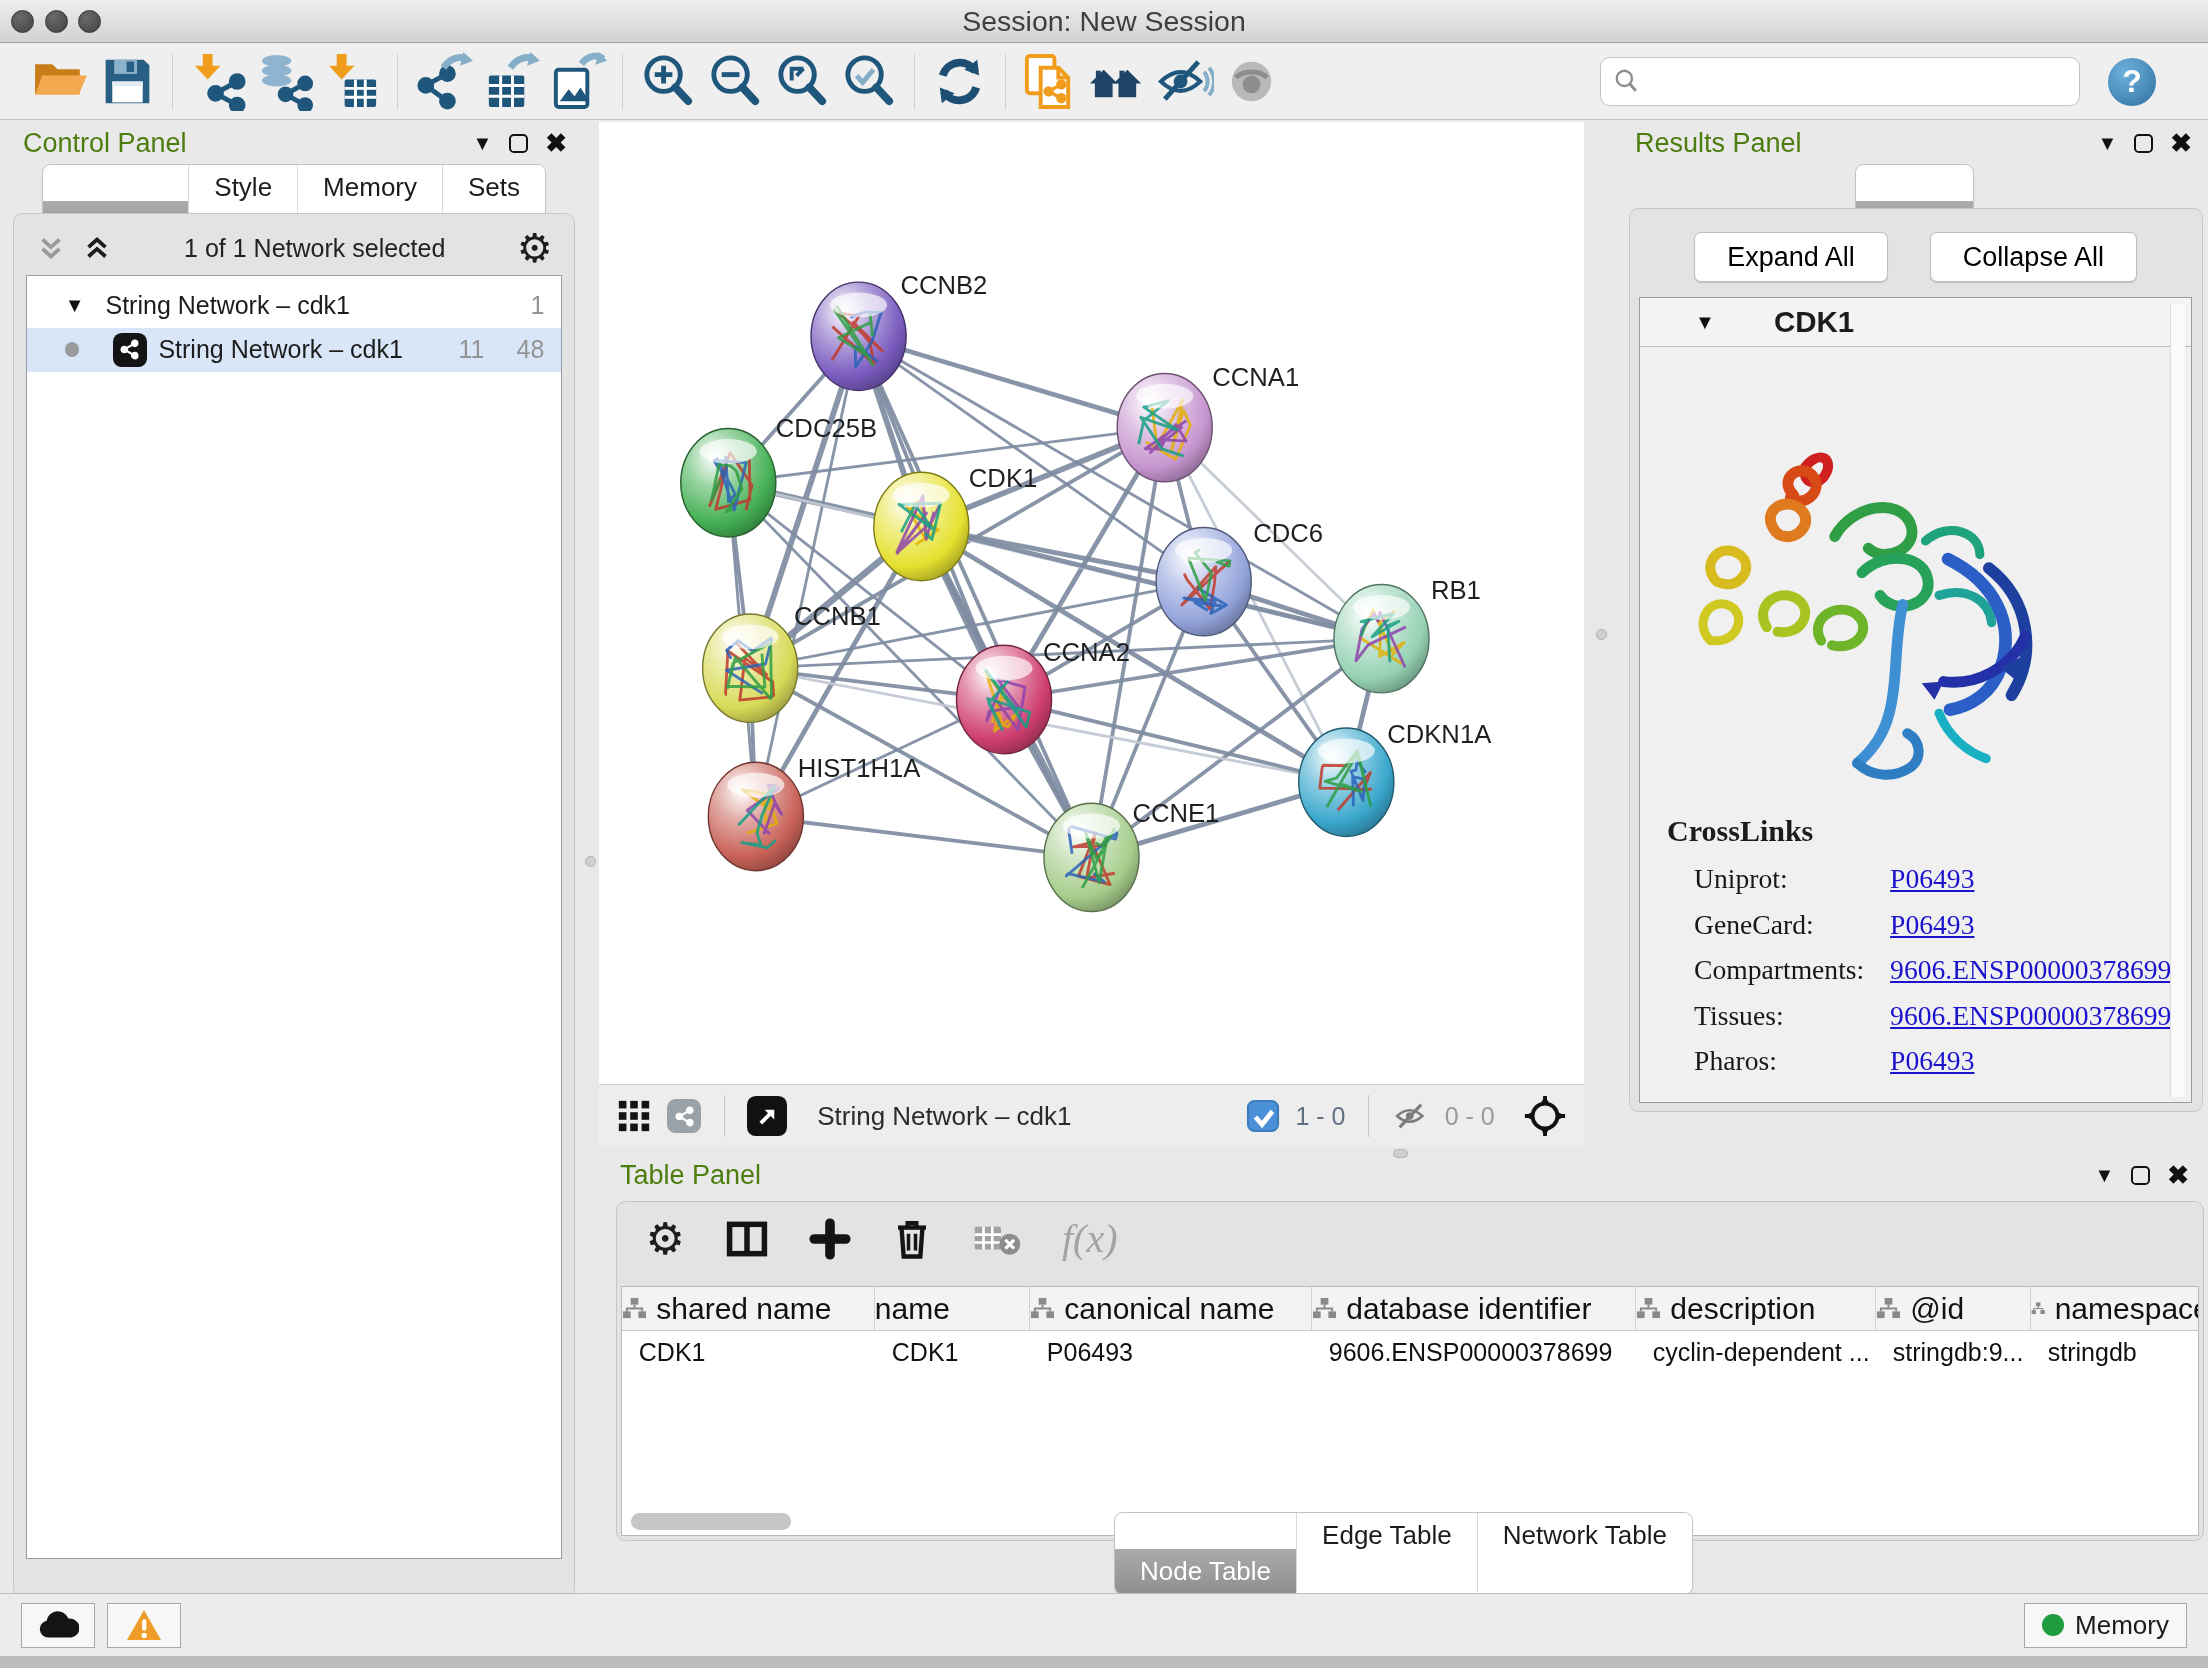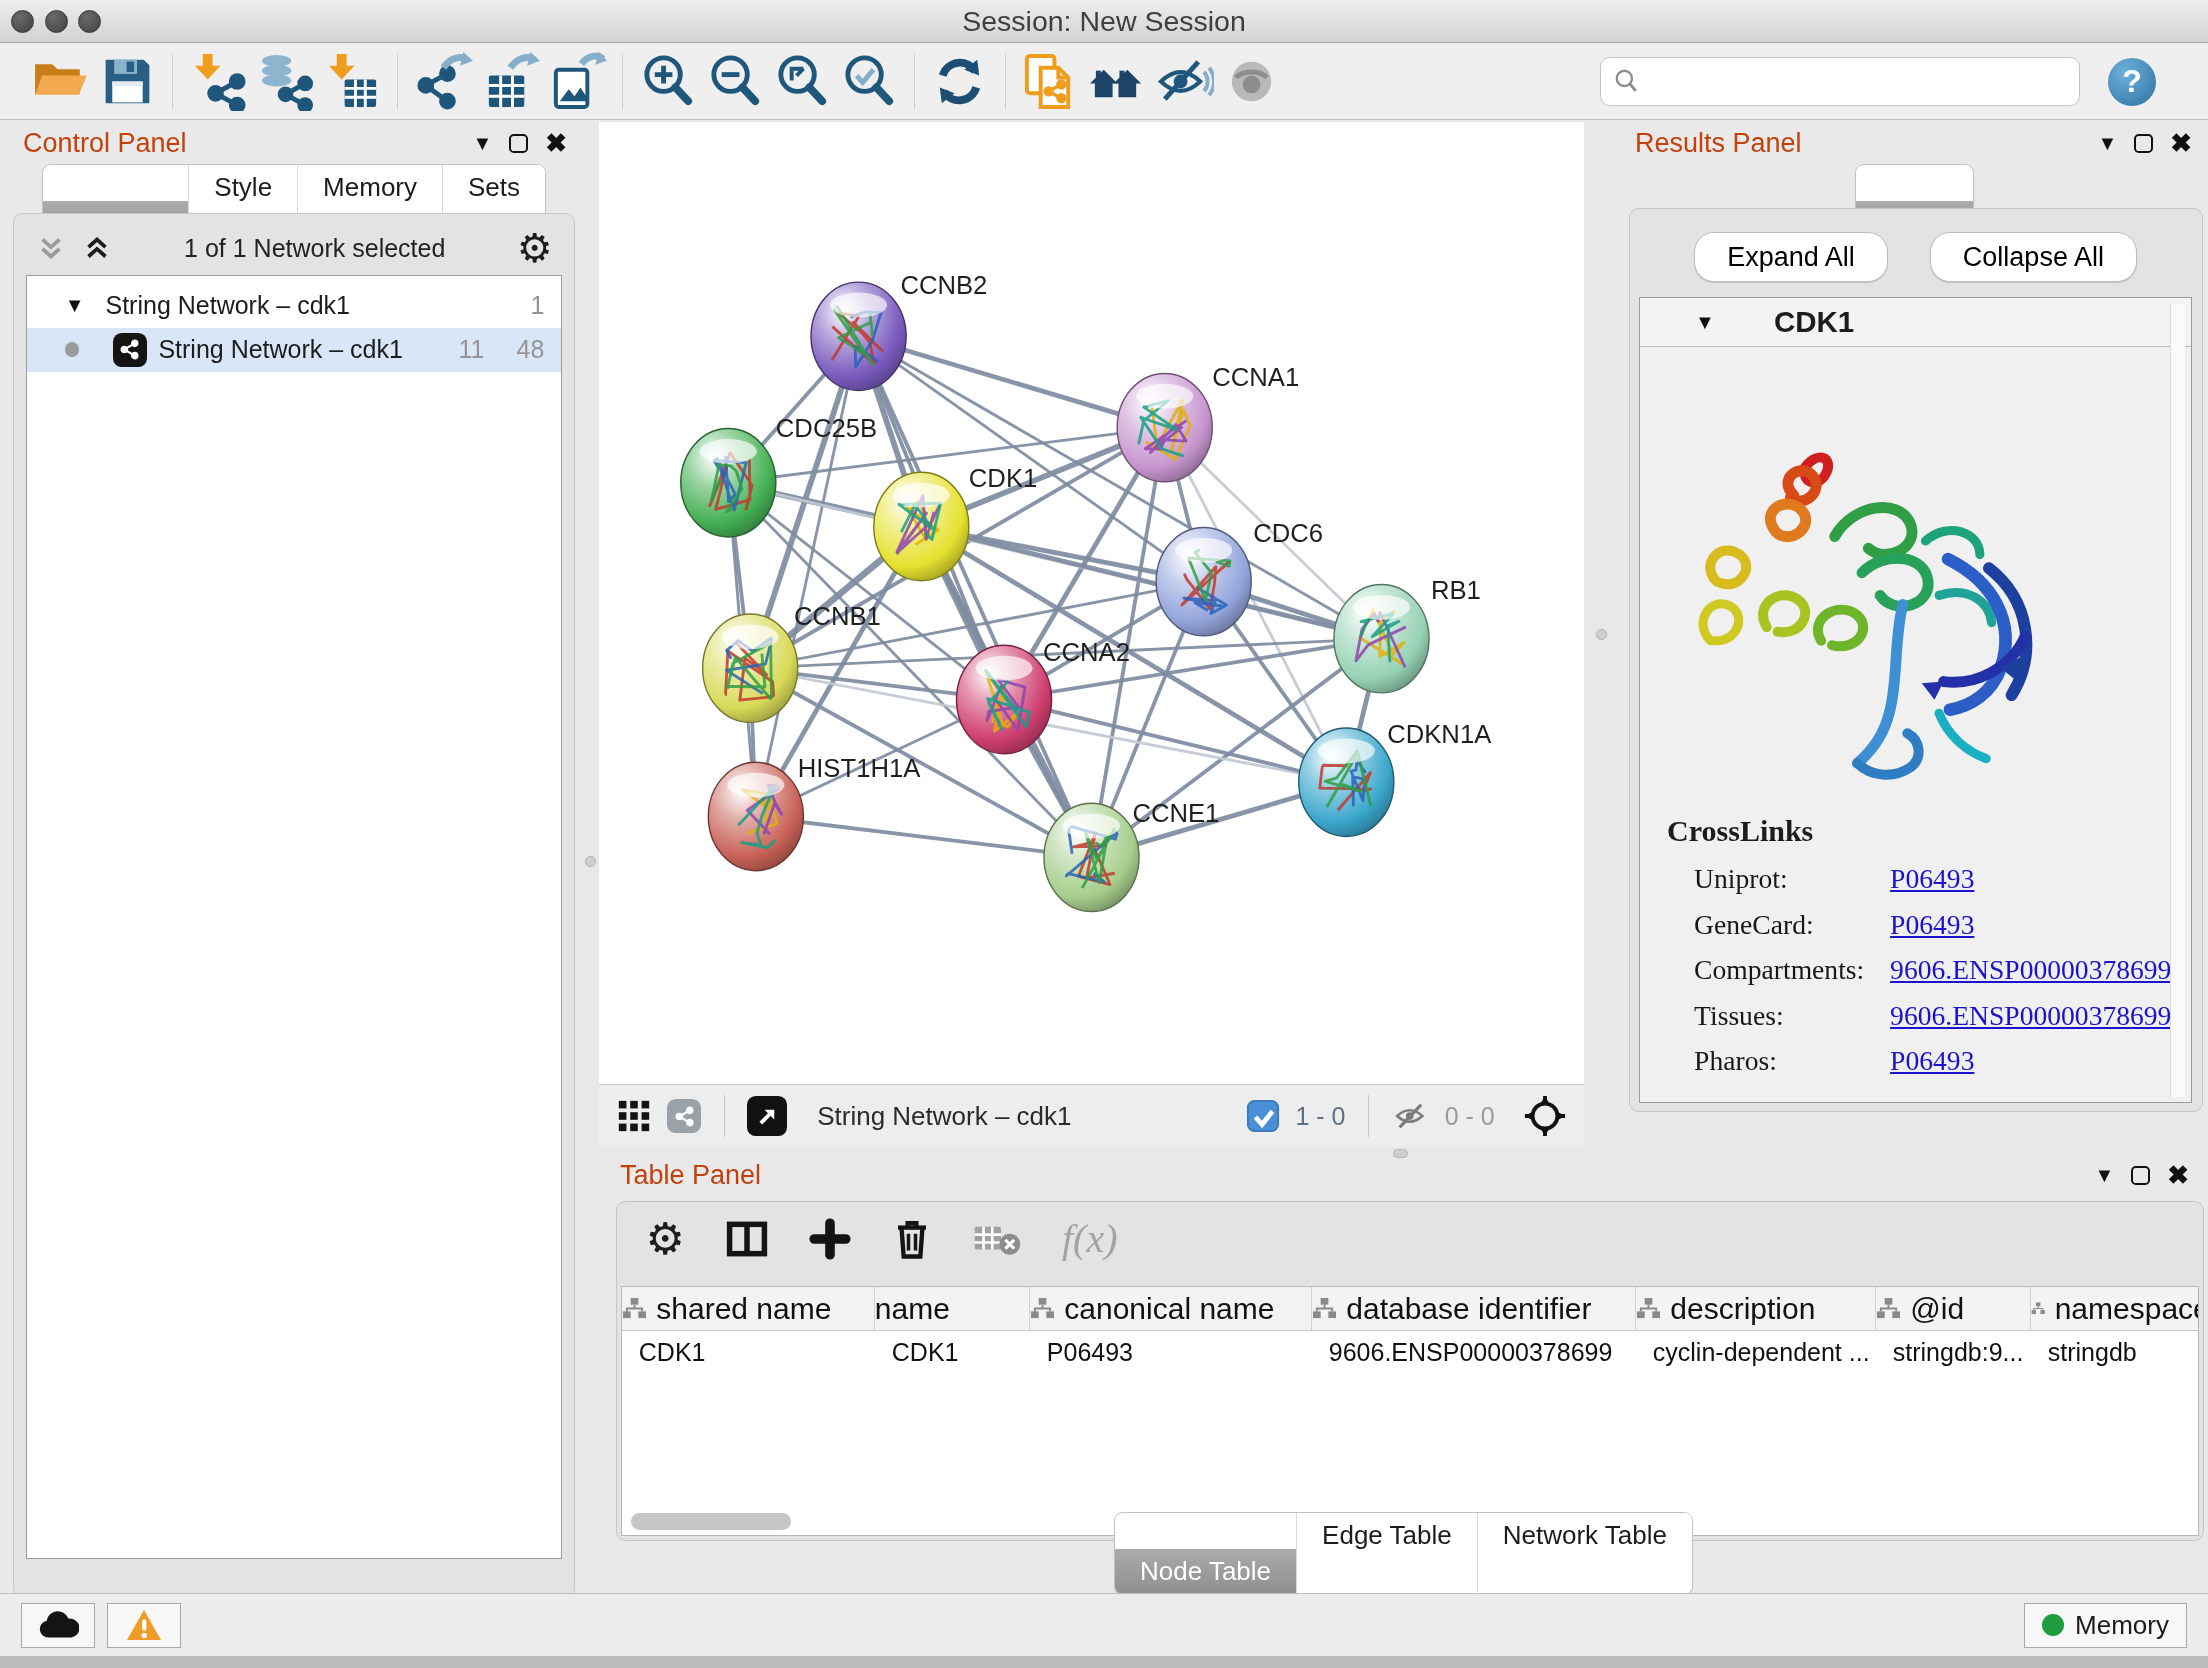--- a/index.html
+++ b/index.html
@@ -19,21 +19,21 @@
   .tbtn{width:67px;height:63px;display:flex;align-items:center;justify-content:center;flex:0 0 auto;}
   .tsep{width:0;height:55px;border-left:1.9px dotted #b2b2b2;margin:0 11.4px;flex:0 0 auto;}
   .searchbox{margin-left:auto;width:480px;height:49px;background:#fff;border:1.9px solid #c3c3c3;
     border-radius:9.5px;display:flex;align-items:center;padding:0 11.4px;gap:7.6px;}
   .searchbox input{border:none;outline:none;font-size:25px;flex:1;background:transparent;
     font-family:"Liberation Sans",sans-serif;}
   .helpbtn{width:48px;height:48px;border-radius:50%;margin:0 25px 0 28.5px;flex:0 0 auto;
     background:radial-gradient(circle at 35% 30%,#6db1dd,#2f6f9f);color:#fff;font-size:32px;
     font-weight:bold;display:flex;align-items:center;justify-content:center;}
   
-  .phead-title{font-size:27px;color:#c2410c;}
+  .phead-title{font-size:27px;color:#4d7c0f;}
   .phead-icons{display:flex;align-items:center;gap:17px;}
   .tri{font-size:20px;color:#111;}
   .boxicon{width:19px;height:19px;border:2.9px solid #111;border-radius:4.8px;display:inline-block;}
   .xicon{font-size:26px;color:#111;font-weight:bold;line-height:1;}
   .seg{display:inline-flex;border:1px solid #c2c2c2;border-radius:8.6px;overflow:hidden;
     background:#fff;box-shadow:0 1px 1px rgba(0,0,0,.12);}
   .segitem{padding:6.7px 25px;font-size:26px;color:#1c1c1c;background:#fff;
     border-left:1px solid #d8d8d8;white-space:nowrap;}
   .segitem:first-child{border-left:none;}
   .segitem.sel{background:linear-gradient(#ababab,#8f8f8f);color:#fff;margin-top:36px;}
@@ -60,21 +60,21 @@
   .nt-count{font-size:25px;color:#5f7082;}
   .nt-count.gray{color:#9a9a9a;}
   .splitdot{position:absolute;width:10.5px;height:10.5px;border-radius:50%;background:#cfcfcf;border:1px solid #b3b3b3;}
   .hsplitdot{position:absolute;width:15px;height:8.6px;border-radius:4.8px;background:#cfcfcf;border:1px solid #b3b3b3;}
   
   .results-panel{position:absolute;left:1620px;top:122px;width:589px;height:1484px;background:#e9e9e9;}
   .rp-head{position:absolute;left:15px;right:17px;top:5.7px;display:flex;align-items:center;justify-content:space-between;text-align:right;}
   .rp-tabs{position:absolute;left:0;right:0;top:42px;text-align:center;}
   .rp-sunken{position:absolute;left:8.6px;width:574px;top:86px;height:904px;}
   .rp-btnrow{position:absolute;left:0;right:0;top:23px;display:flex;justify-content:center;gap:42px;}
-  .rp-btn{background:#fff;border:1px solid #bdbdbd;border-radius:20px;font-size:27px;
+  .rp-btn{background:#fff;border:1px solid #bdbdbd;border-radius:7px;font-size:27px;
     padding:8.6px 32px;box-shadow:0 1px 1px rgba(0,0,0,.15);}
   .rp-section{position:absolute;left:9.5px;right:9.5px;top:88px;bottom:7.6px;border:1.9px solid #979ca3;background:#f0f0f0;overflow:hidden;}
   .rp-sechead{height:49px;background:#f3f3f3;border-bottom:1px solid #bdbdbd;display:flex;align-items:center;}
   .rp-gene{font-size:29.5px;font-weight:bold;margin-left:59px;}
   .rp-desc{font-size:27.6px;margin:15px 0 0 23px;}
   .rp-struct{position:absolute;left:27px;top:116px;}
   .crosslinks{position:absolute;left:27px;top:516px;right:38px;font-family:"Liberation Serif",serif;}
   .cl-title{font-size:30px;font-weight:bold;margin-bottom:13.3px;}
   .clrow{display:flex;margin:9.5px 0 0 27px;font-size:27.6px;height:36px;align-items:center;}
   .cllabel{width:196px;color:#171717;flex:0 0 auto;}

